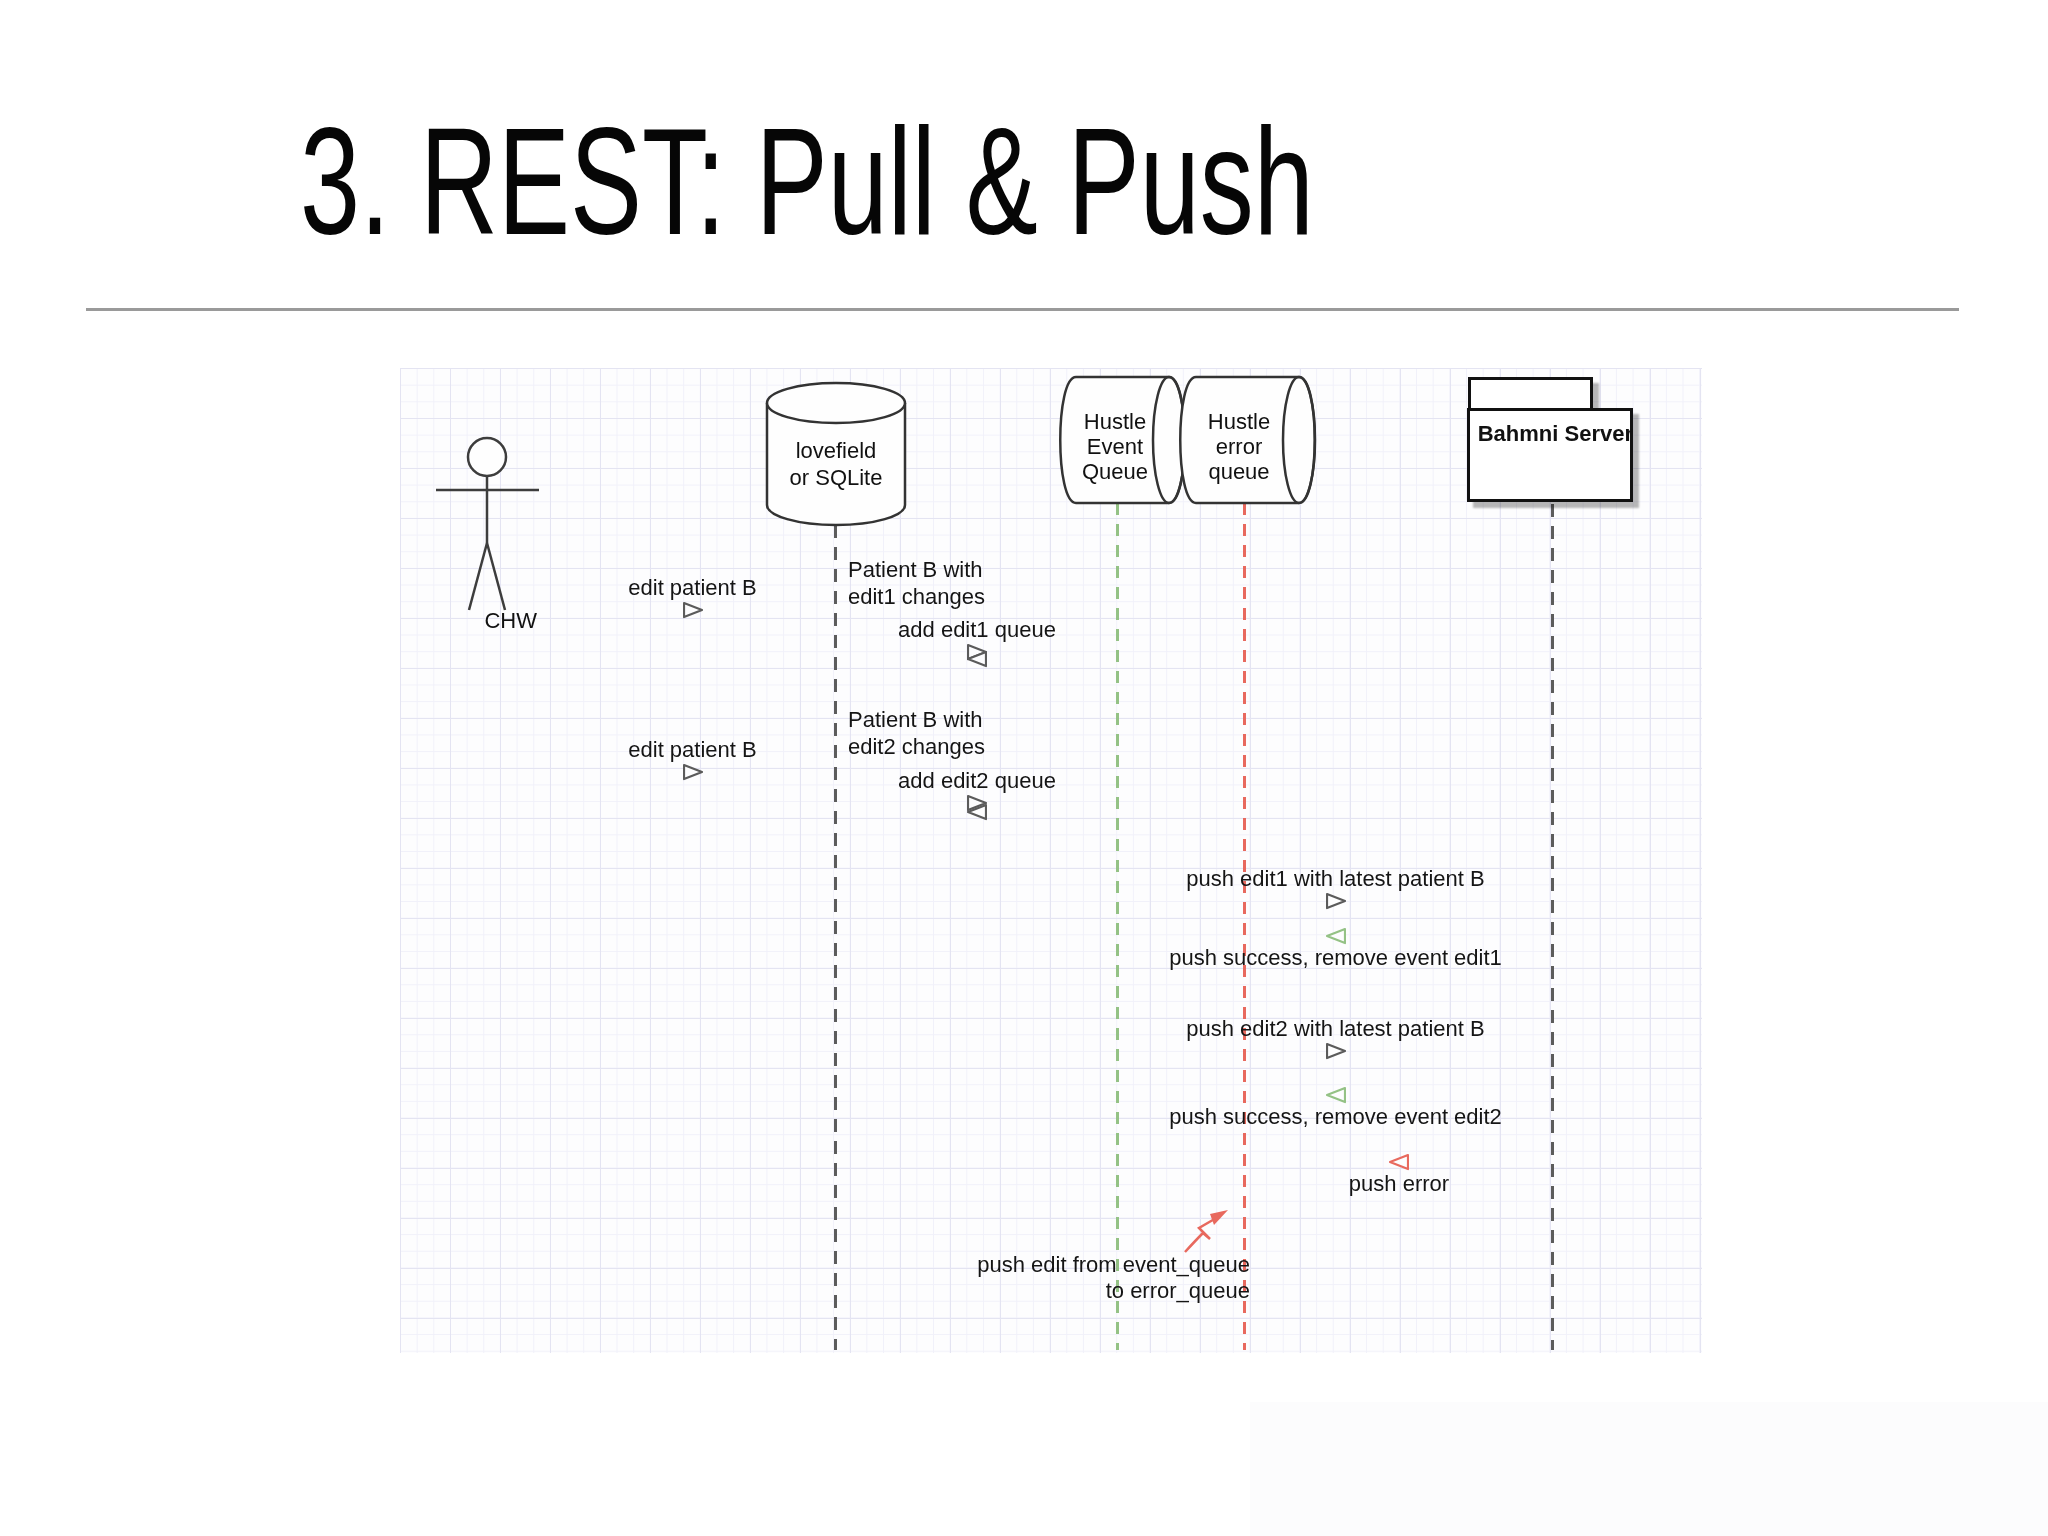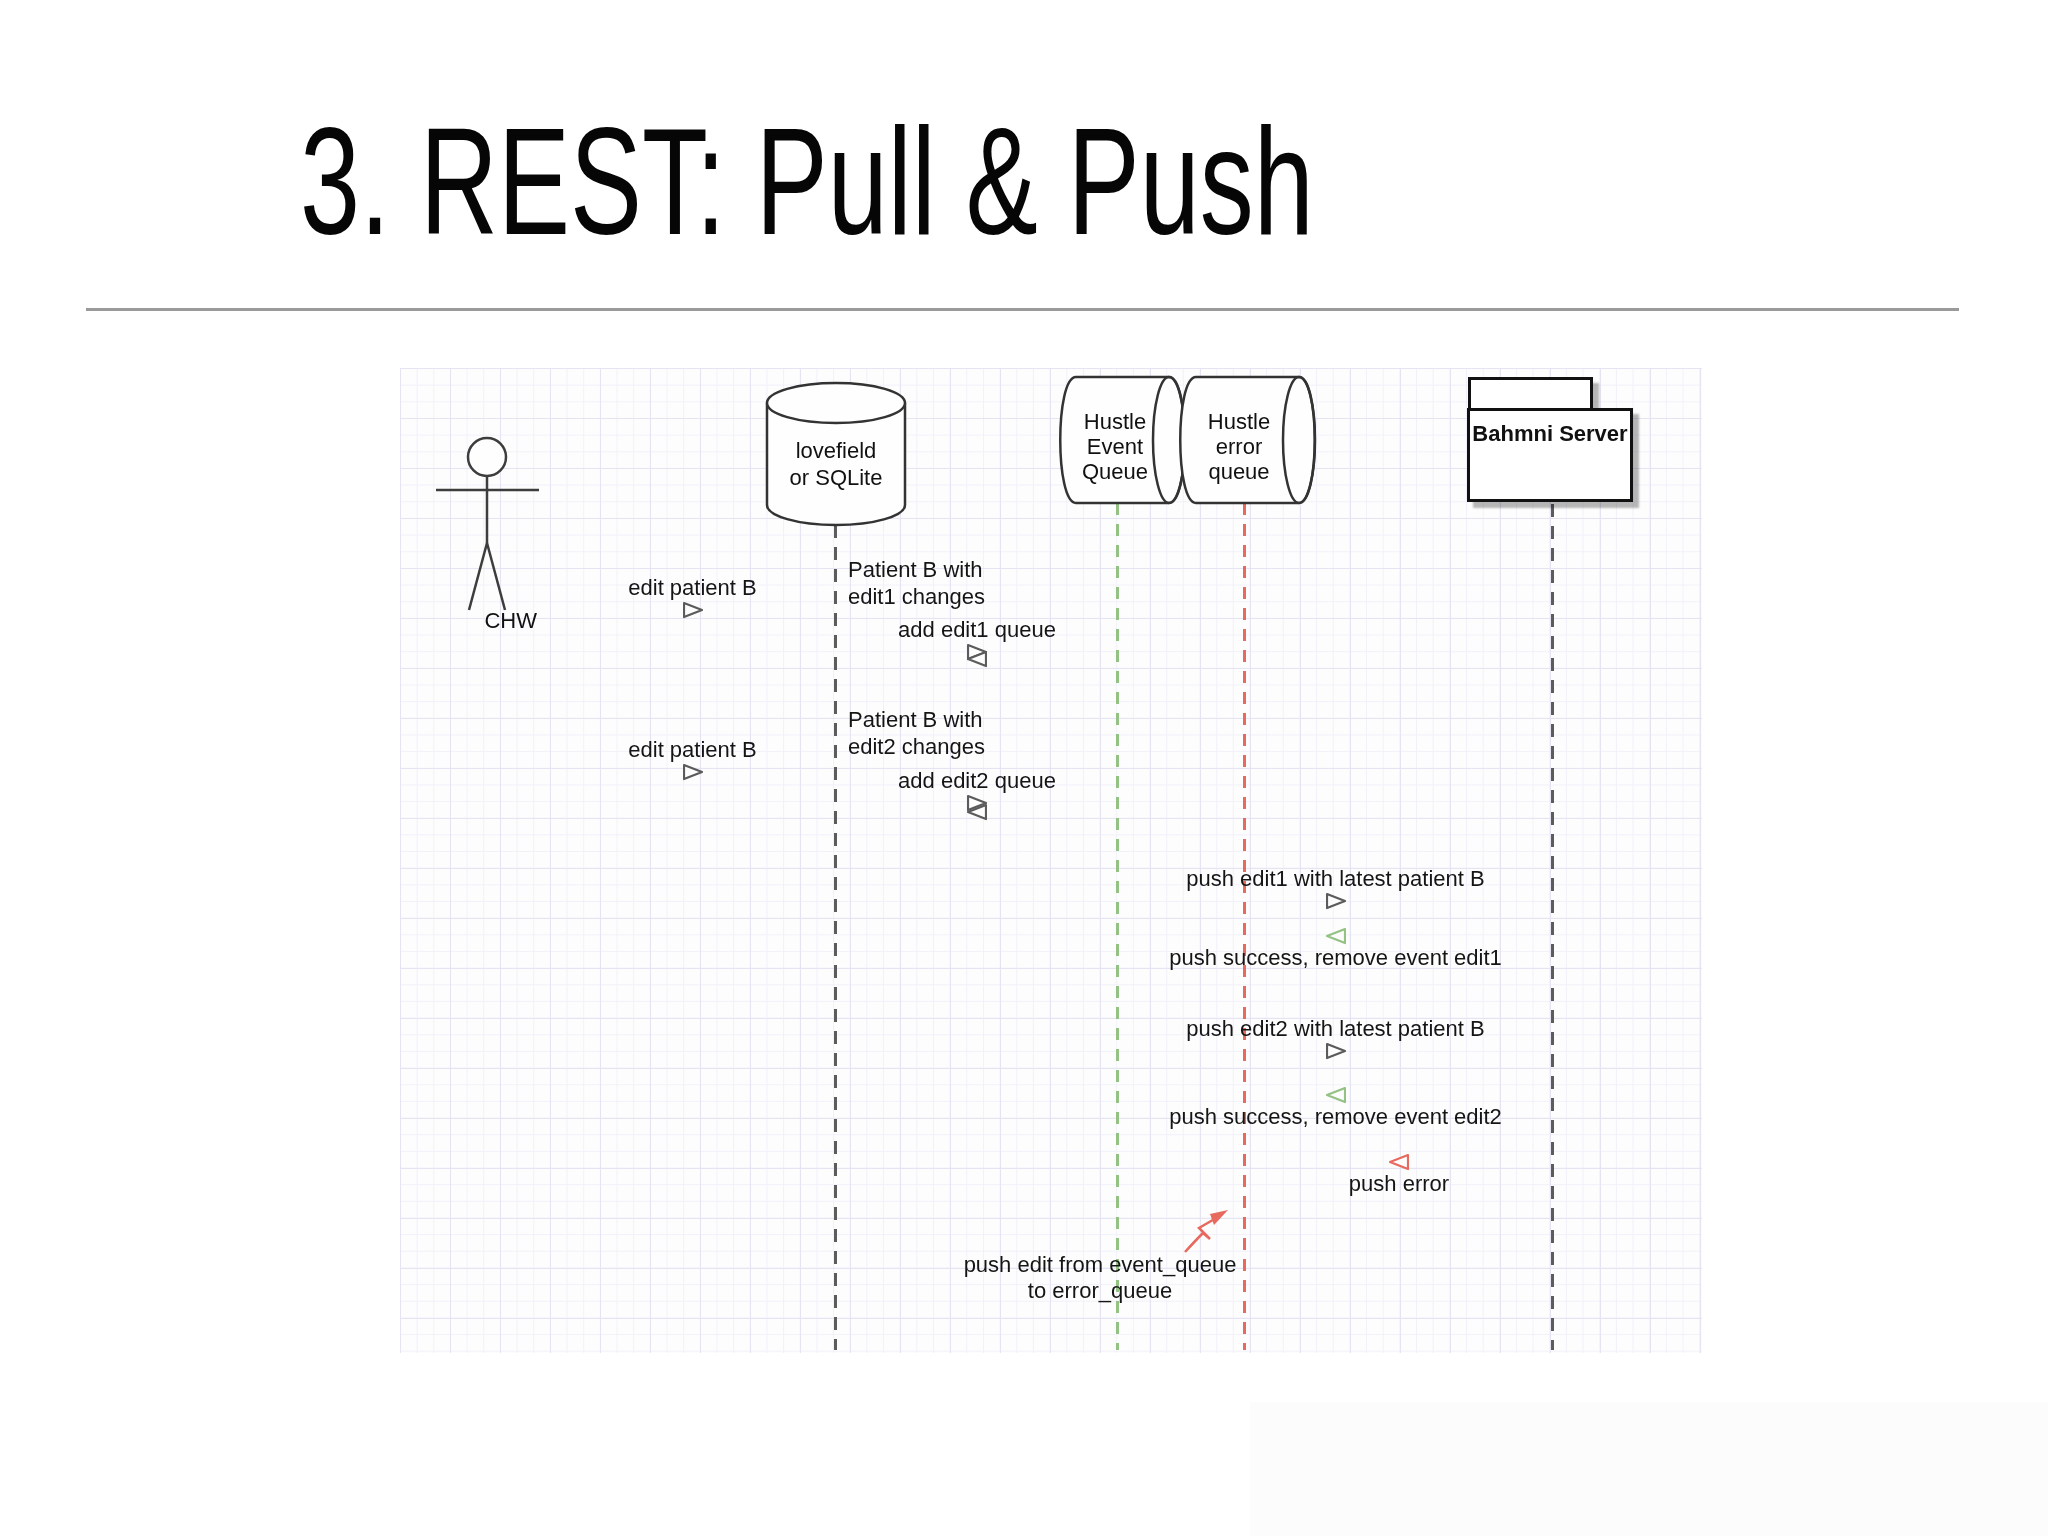--- a/index.html
+++ b/index.html
@@ -51,21 +51,21 @@
   .pkg-main{
     position:absolute;left:1067px;top:40px;width:160px;height:88px;
     background:#ffffff;border:3px solid #111;
     box-shadow:6px 6px 2px rgba(0,0,0,0.28);
   }
   
   .shapelbl{position:absolute;font-size:22px;line-height:25px;text-align:center;color:#111;}
   .shapelbl.db{line-height:27px;text-align:center;}
   .shapelbl.bold{font-weight:bold;}
   .note{position:absolute;font-size:22px;line-height:27px;color:#151515;white-space:nowrap;}
-  .annotation{position:absolute;font-size:22px;line-height:26px;text-align:center;color:#151515;}
+  .annotation{position:absolute;font-size:22px;line-height:26px;text-align:right;color:#151515;}
   
   .msg{position:absolute;display:flex;align-items:center;height:26px;flex-direction:column;}
   .seg{flex:1;height:3px;}
   .seg.solid{background:#5b5b5b;}
   .seg.gdash{background:repeating-linear-gradient(90deg,#94c285 0 11px,transparent 11px 19px);}
   .seg.rdash{background:repeating-linear-gradient(90deg,#e8695e 0 11px,transparent 11px 19px);}
   .lbl{font-size:22px;color:#151515;padding:0 9px;white-space:nowrap;flex:0 0 auto;}
   .head{flex:0 0 auto;display:block;}
 </style>
 </head>
@@ -128,21 +128,21 @@
     <div>Event</div>
     <div>Queue</div>
   </div>
 
   <div class="shapelbl" style="left:784px;top:41px;width:110px;">
     <div>Hustle</div>
     <div>error</div>
     <div>queue</div>
   </div>
 
-  <div class="shapelbl bold" style="left:1067px;top:53px;width:166px;">Bahmni Server</div>
+  <div class="shapelbl bold" style="left:1067px;top:53px;width:166px;text-align:right;">Bahmni Server</div>
 
   <div class="note" style="left:448px;top:188px;">
     <div>Patient B with</div>
     <div>edit1 changes</div>
   </div>
   <div class="note" style="left:448px;top:338px;">
     <div>Patient B with</div>
     <div>edit2 changes</div>
   </div>
 

